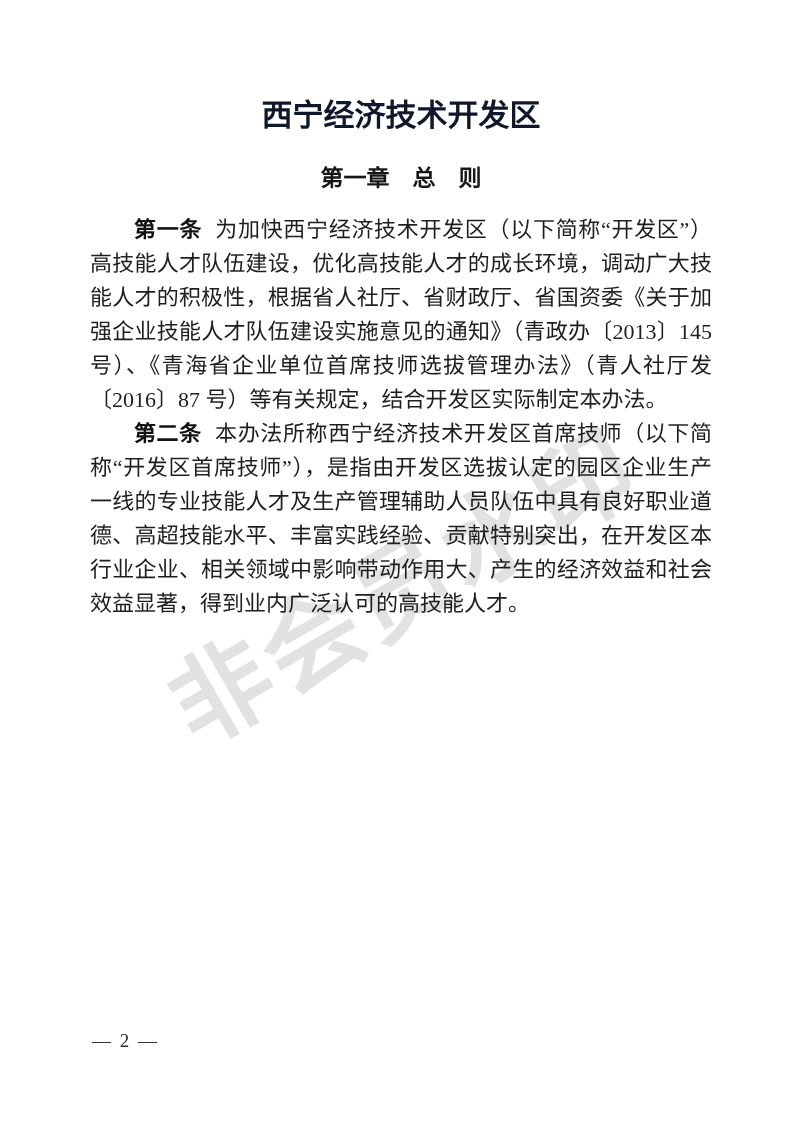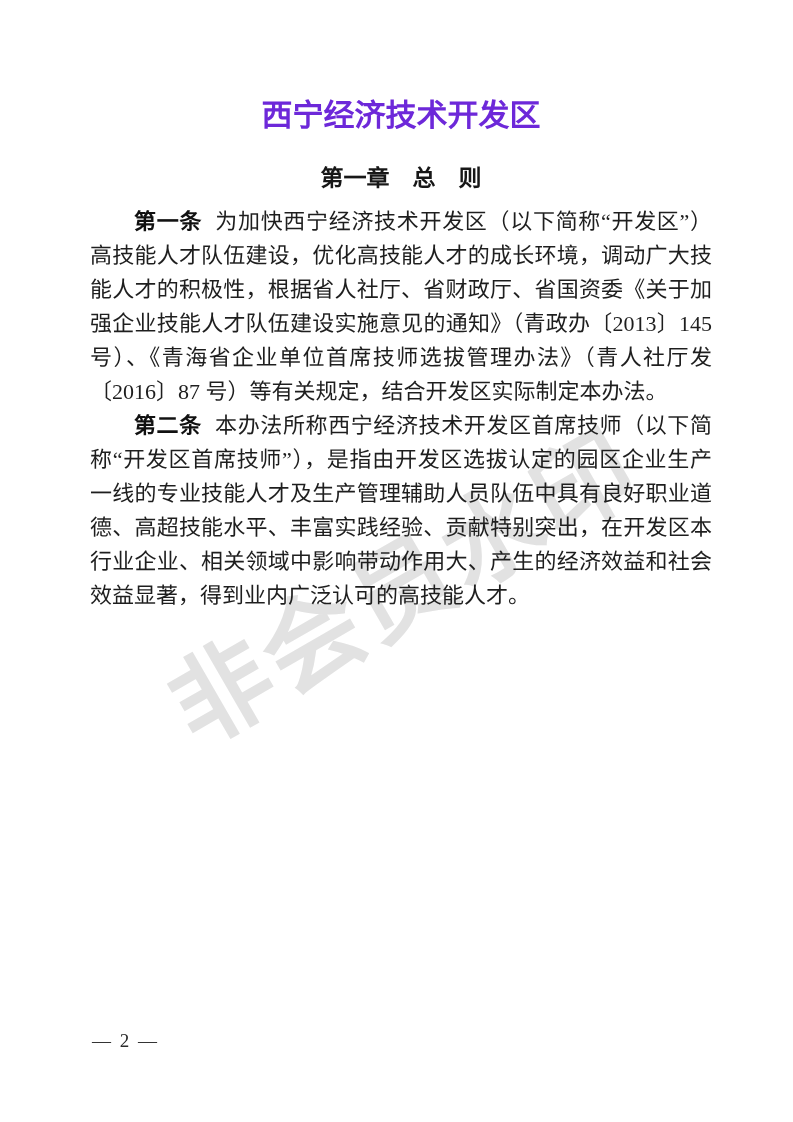--- a/index.html
+++ b/index.html
@@ -35,29 +35,29 @@
     left: 90px;
     top: 95px;
     width: 622px;
     z-index: 1;
   }
   .doc-title {
     text-align: center;
     font-size: 31px;
     font-weight: bold;
     line-height: 42px;
-    color: #6d28d9;
+    color: #0f172a;
   }
   .chapter-heading {
     text-align: center;
     font-size: 23px;
     font-weight: bold;
     line-height: 32px;
     margin-top: 26px;
-    margin-bottom: 10px;
+    margin-bottom: 18px;
     color: #171717;
   }
   .body-text {
     font-size: 22px;
     line-height: 34px;
     text-align: justify;
   }
   .para {
     margin: 0;
     text-indent: 2em;

